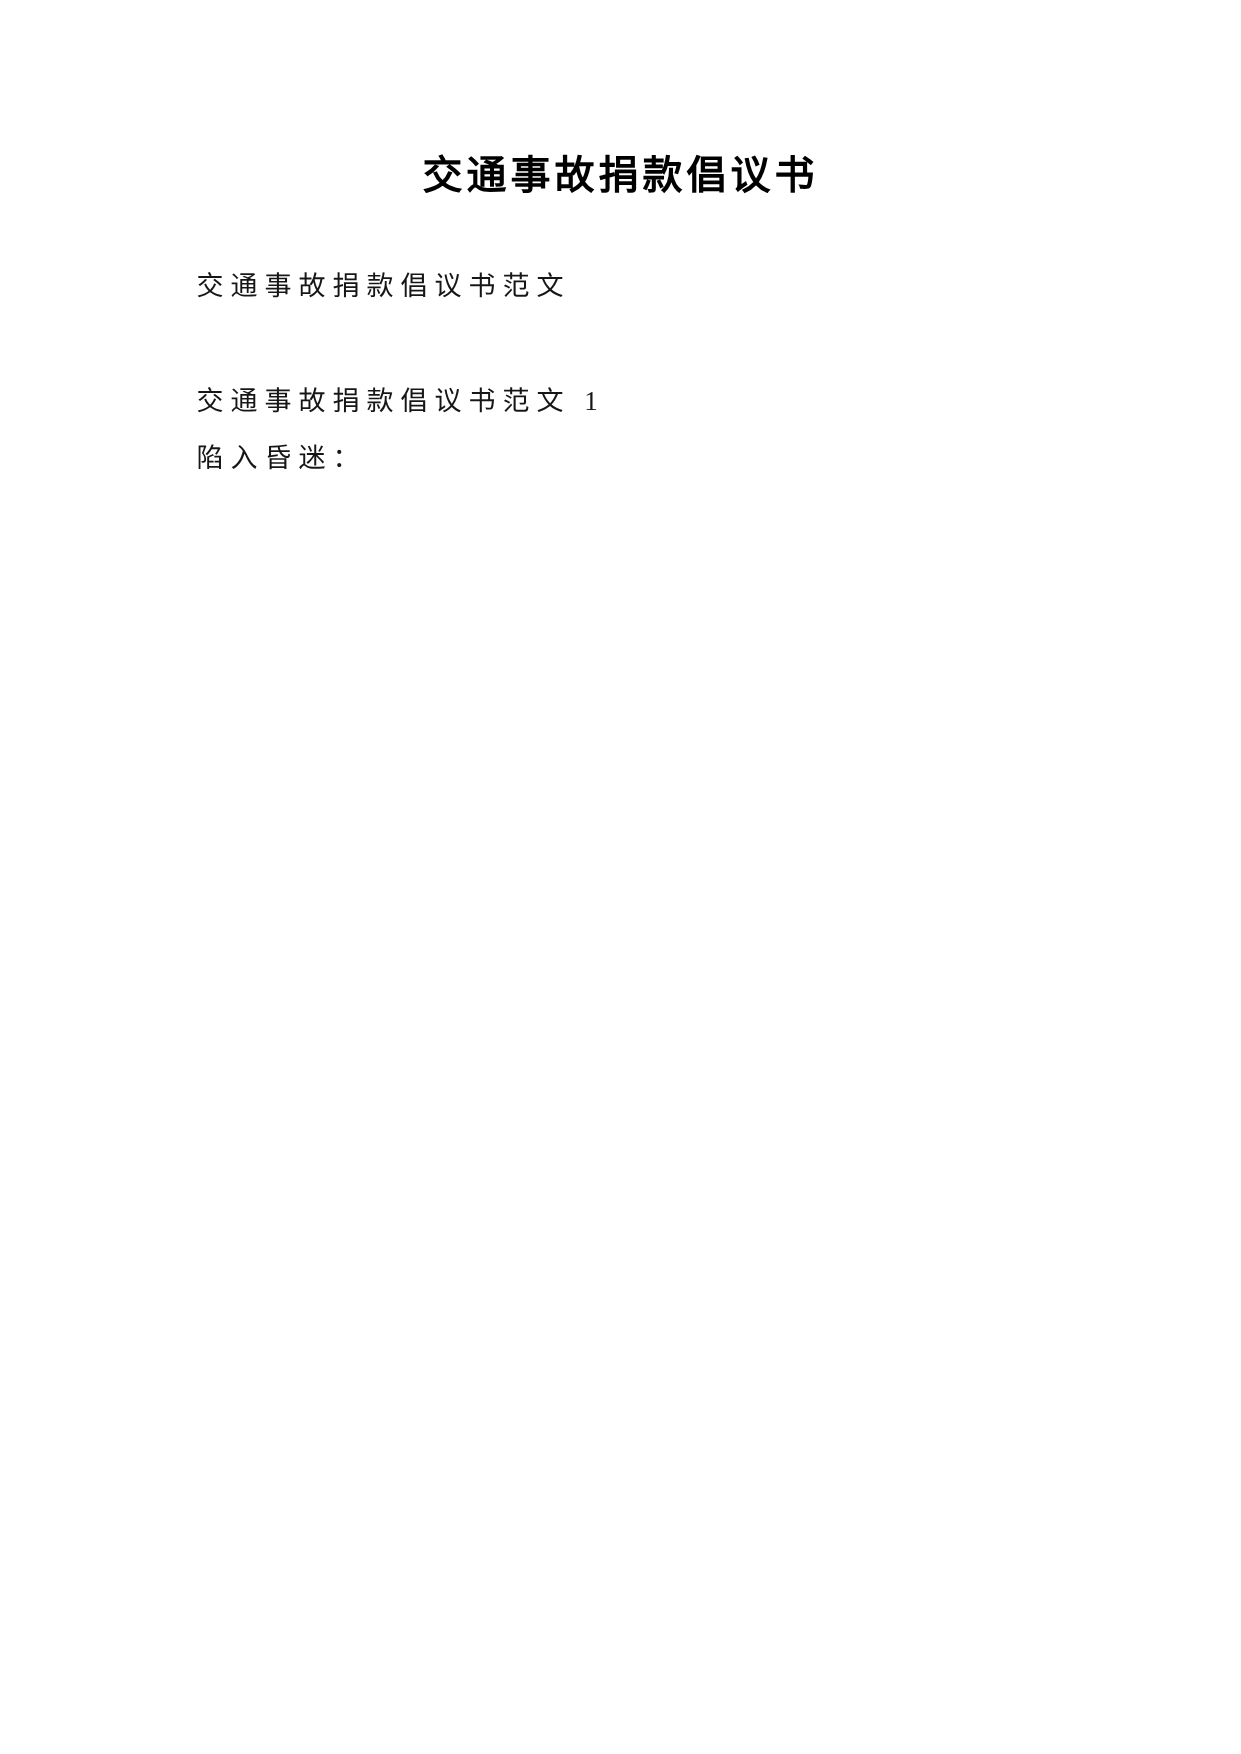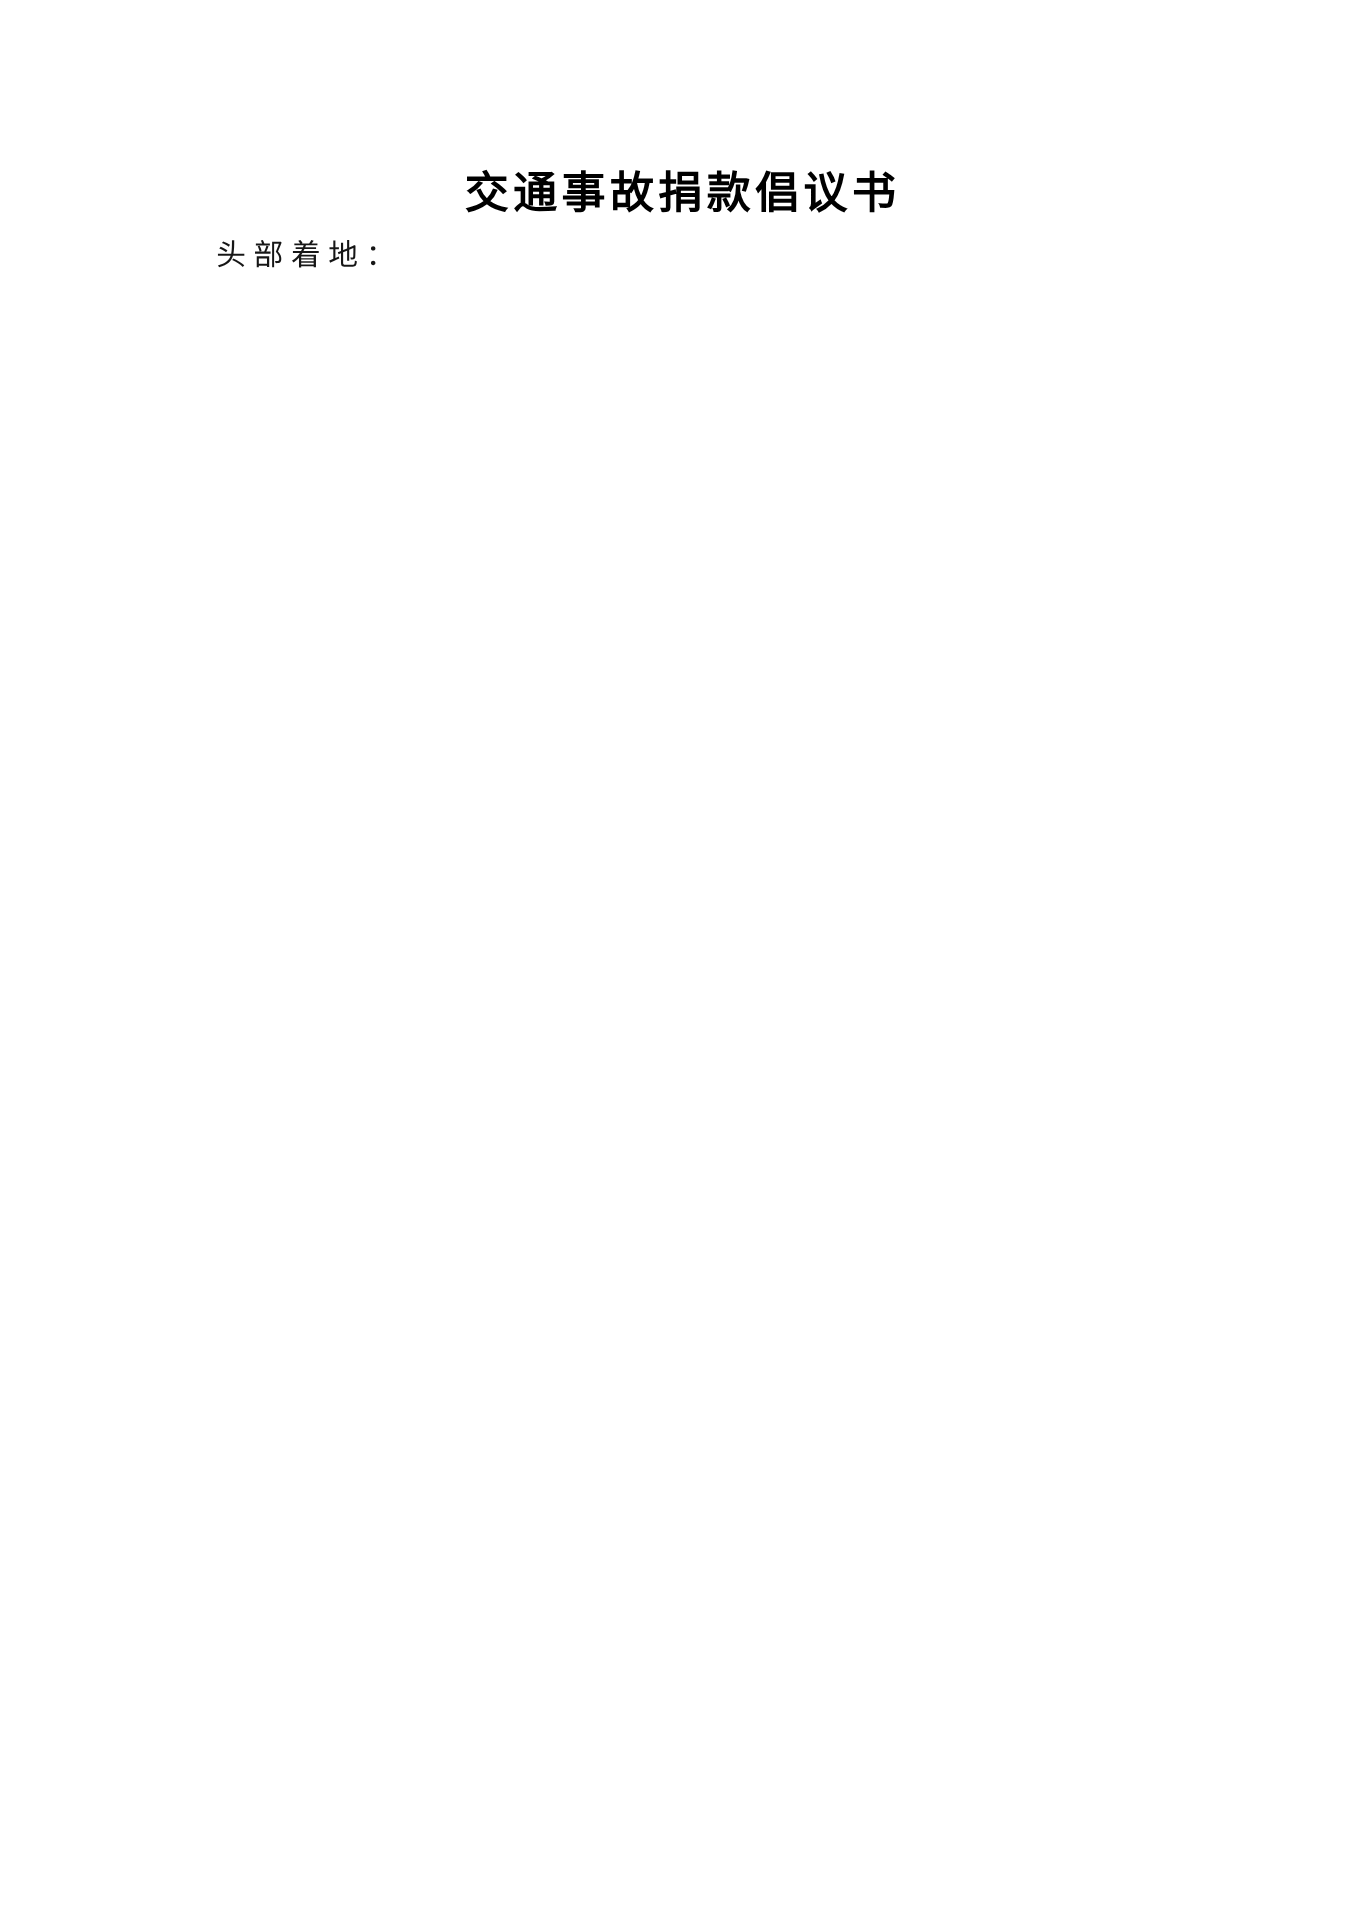--- a/index.html
+++ b/index.html
@@ -46,23 +46,25 @@
 </style>
 </head>
 <body>
 
 <div class="page">
 
   <h1 class="doc-title">交通事故捐款倡议书</h1>
 
   <div class="text-col">
 
+    <p class="line subtitle">交通事故捐款倡议书范文</p>
 
 
+    <p class="line sec-head">交通事故捐款倡议书范文 1</p>
 
-    <p class="line">头部着地：</p>
+    <p class="line">陷入昏迷：</p>
 
 
 
 
 
   </div>
 </div>
 
 </body></html>

